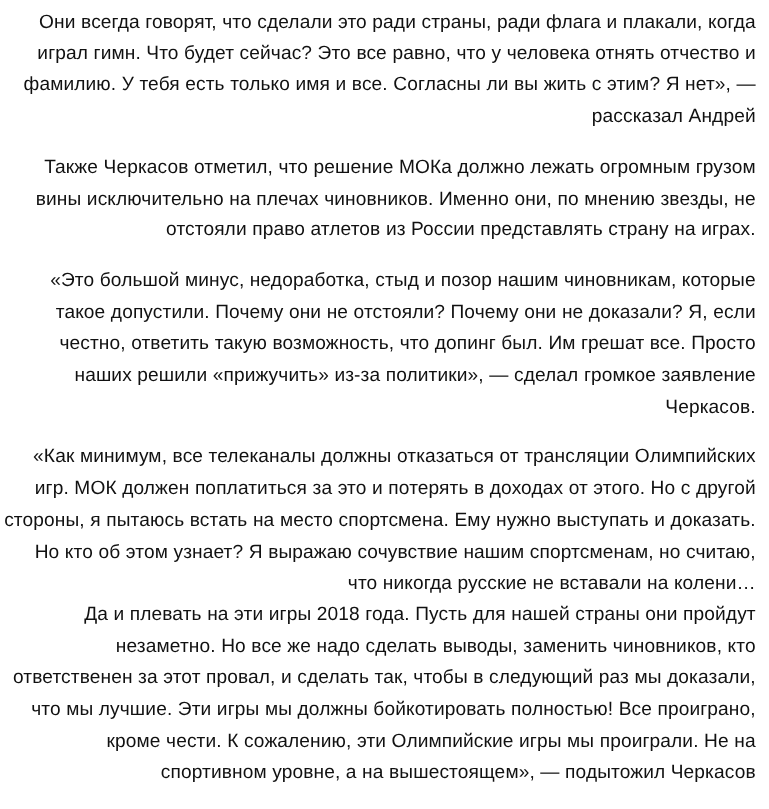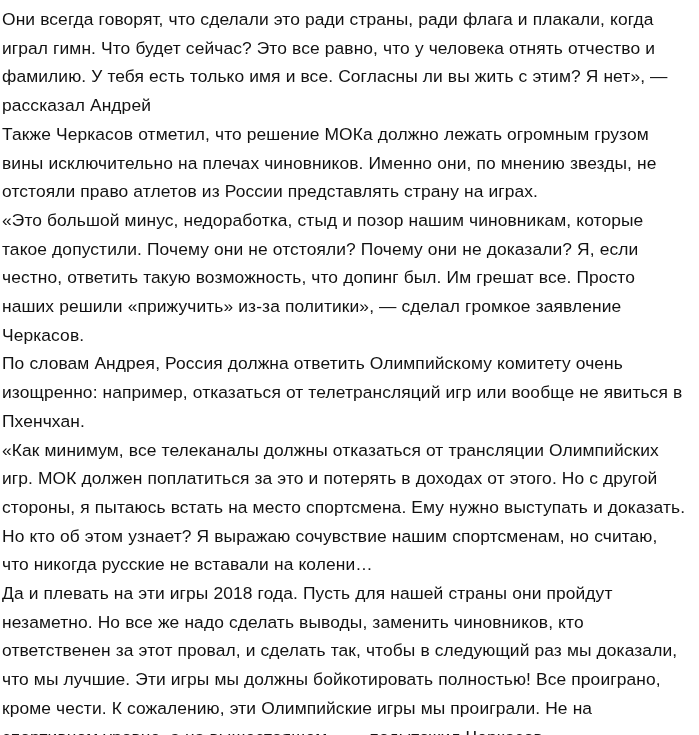--- a/index.html
+++ b/index.html
@@ -24,27 +24,28 @@
   }
 
   .para {
     margin: 0;
     padding: 0;
     font-size: 17.4px;
     line-height: 28.7px;
     letter-spacing: 0.006em;
     word-spacing: 0.004em;
     color: #111111;
-    text-align: left;
+    text-align: right;
     hyphens: none;
     -webkit-hyphens: none;
   }
 
   
   .para + .para {
+    margin-top: 17px;
   }
 
   
   .para--first {
     margin-top: 5px;
   }
 
   
   .para .softbreak {
     display: block;
@@ -58,21 +59,20 @@
   <p class="para para--first">
     <span class="softbreak">Они всегда говорят, что сделали это ради страны, ради флага и плакали, когда играл гимн. Что будет сейчас? Это все равно, что у человека отнять отчество и фамилию. У тебя есть только имя и все. Согласны ли вы жить с этим? Я нет», — рассказал Андрей</span>
   </p>
 
   <p class="para">
     <span class="softbreak">Также Черкасов отметил, что решение МОКа должно лежать огромным грузом вины исключительно на плечах чиновников. Именно они, по мнению звезды, не отстояли право атлетов из России представлять страну на играх.</span>
   </p>
 
   <p class="para">
     <span class="softbreak">«Это большой минус, недоработка, стыд и позор нашим чиновникам, которые такое допустили. Почему они не отстояли? Почему они не доказали? Я, если честно, ответить такую возможность, что допинг был. Им грешат все. Просто наших решили «прижучить» из-за политики», — сделал громкое заявление Черкасов.</span>
-    <span class="softbreak">По словам Андрея, Россия должна ответить Олимпийскому комитету очень изощренно: например, отказаться от телетрансляций игр или вообще не явиться в Пхенчхан.</span>
   </p>
 
   <p class="para">
     <span class="softbreak">«Как минимум, все телеканалы должны отказаться от трансляции Олимпийских игр. МОК должен поплатиться за это и потерять в доходах от этого. Но с другой стороны, я пытаюсь встать на место спортсмена. Ему нужно выступать и доказать. Но кто об этом узнает? Я выражаю сочувствие нашим спортсменам, но считаю, что никогда русские не вставали на колени…</span>
     <span class="softbreak">Да и плевать на эти игры 2018 года. Пусть для нашей страны они пройдут незаметно. Но все же надо сделать выводы, заменить чиновников, кто ответственен за этот провал, и сделать так, чтобы в следующий раз мы доказали, что мы лучшие. Эти игры мы должны бойкотировать полностью! Все проиграно, кроме чести. К сожалению, эти Олимпийские игры мы проиграли. Не на спортивном уровне, а на вышестоящем», — подытожил Черкасов</span>
   </p>
 
 </article>
 
 </body></html>

